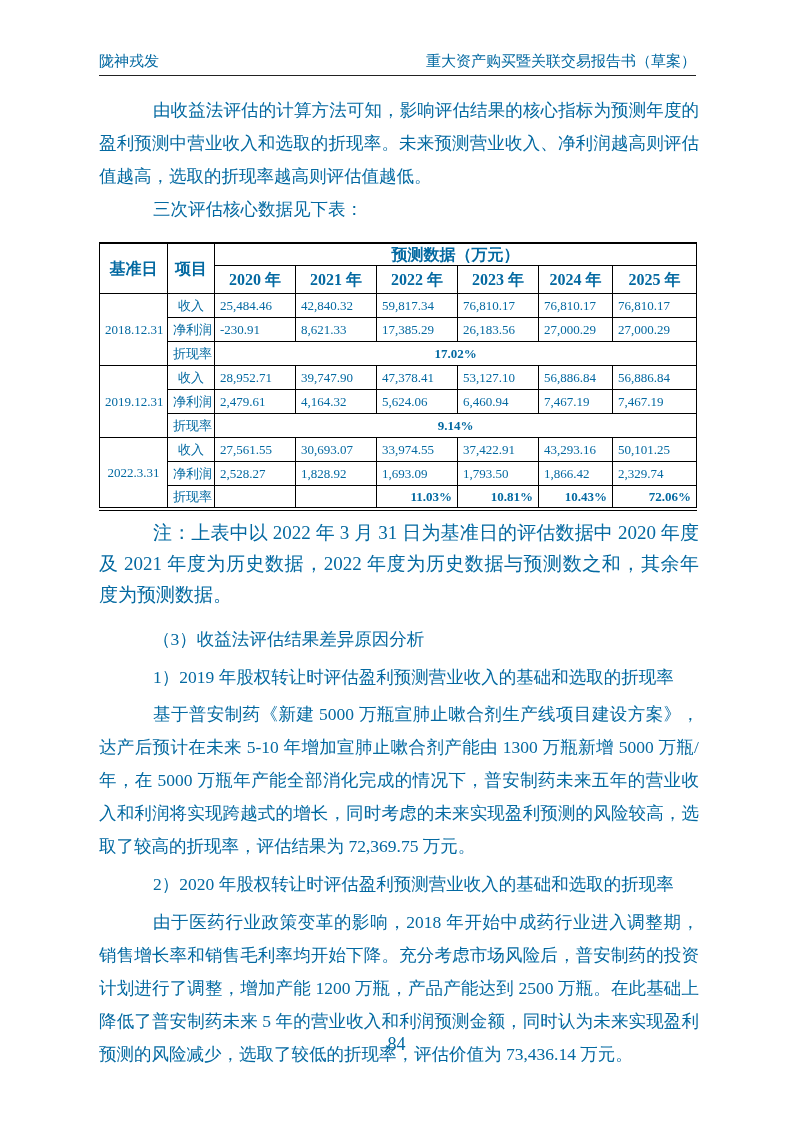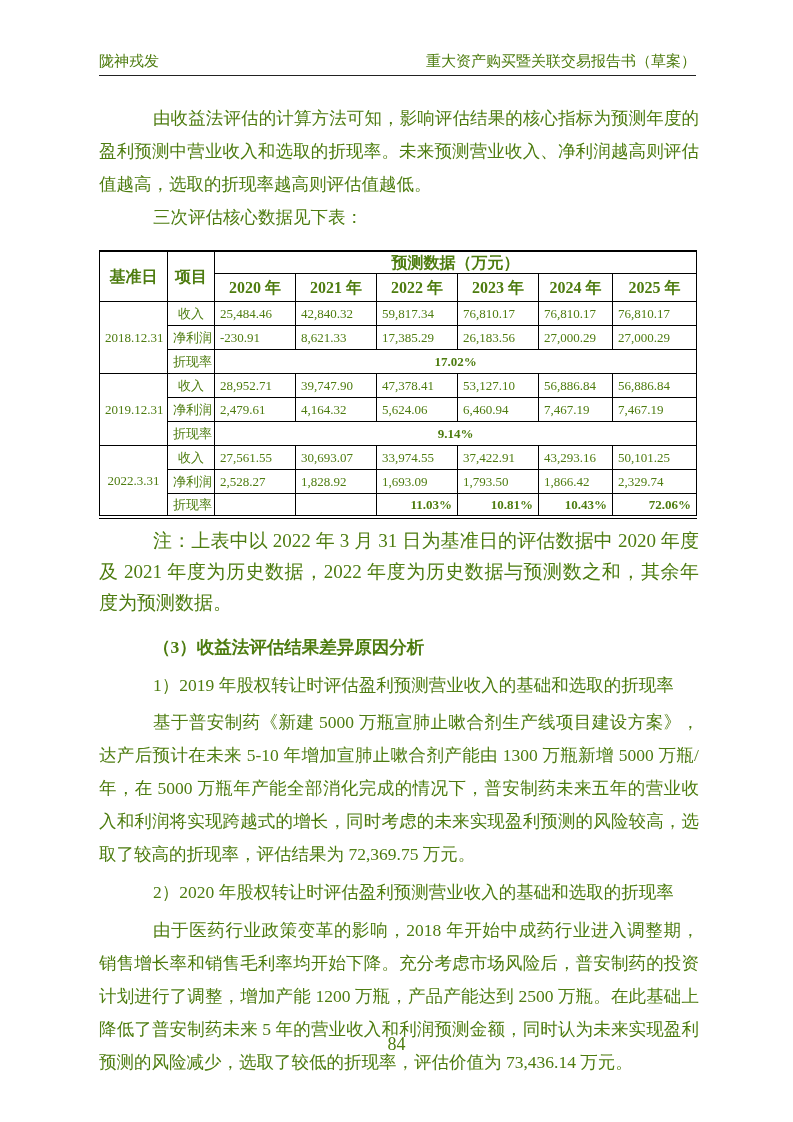--- a/index.html
+++ b/index.html
@@ -2,21 +2,21 @@
 <html><head>
 <meta charset="utf-8">
 <style>
   * { box-sizing: border-box; }
   html, body { margin: 0; padding: 0; background: #ffffff; }
   .page {
     position: relative;
     width: 793px;
     height: 1122px;
     background: #ffffff;
-    color: #4d7c0f;
+    color: #0369a1;
     font-family: "Liberation Serif", "DejaVu Serif", serif;
     overflow: hidden;
   }
   .doc-header {
     position: absolute;
     left: 99px;
     top: 52px;
     width: 597px;
     display: flex;
     justify-content: space-between;
@@ -31,30 +31,30 @@
     top: 86px;
     width: 600px;
   }
   .para {
     margin: 0;
     font-size: 17.5px;
     line-height: 33px;
     text-align: justify;
     text-indent: 54px;
   }
-  .p1 { margin-top: 16px; }
+  .p1 { margin-top: 8px; }
   .lead-in { margin-top: 0; }
   .heading {
     margin: 0;
     font-size: 17.5px;
     line-height: 33px;
     text-indent: 54px;
     font-weight: normal;
   }
-  .h3 { margin-top: 13px; font-weight: bold; }
+  .h3 { margin-top: 13px; }
   .h-sub { margin-top: 5px; }
   .p-body { margin-top: 4px; }
   .p-body2 { margin-top: 5px; }
 
   table.val-table {
     margin-top: 16px;
     width: 597px;
     border-collapse: collapse;
     table-layout: fixed;
     border-top: 2.5px solid #000;

